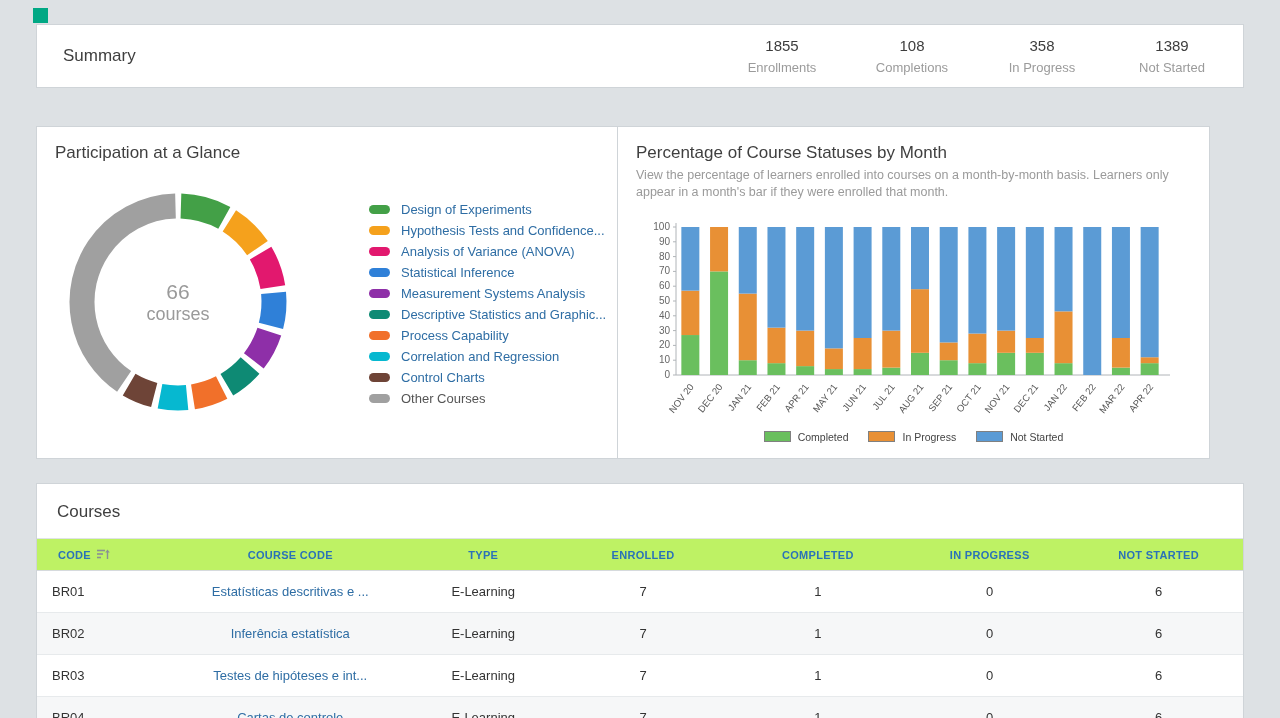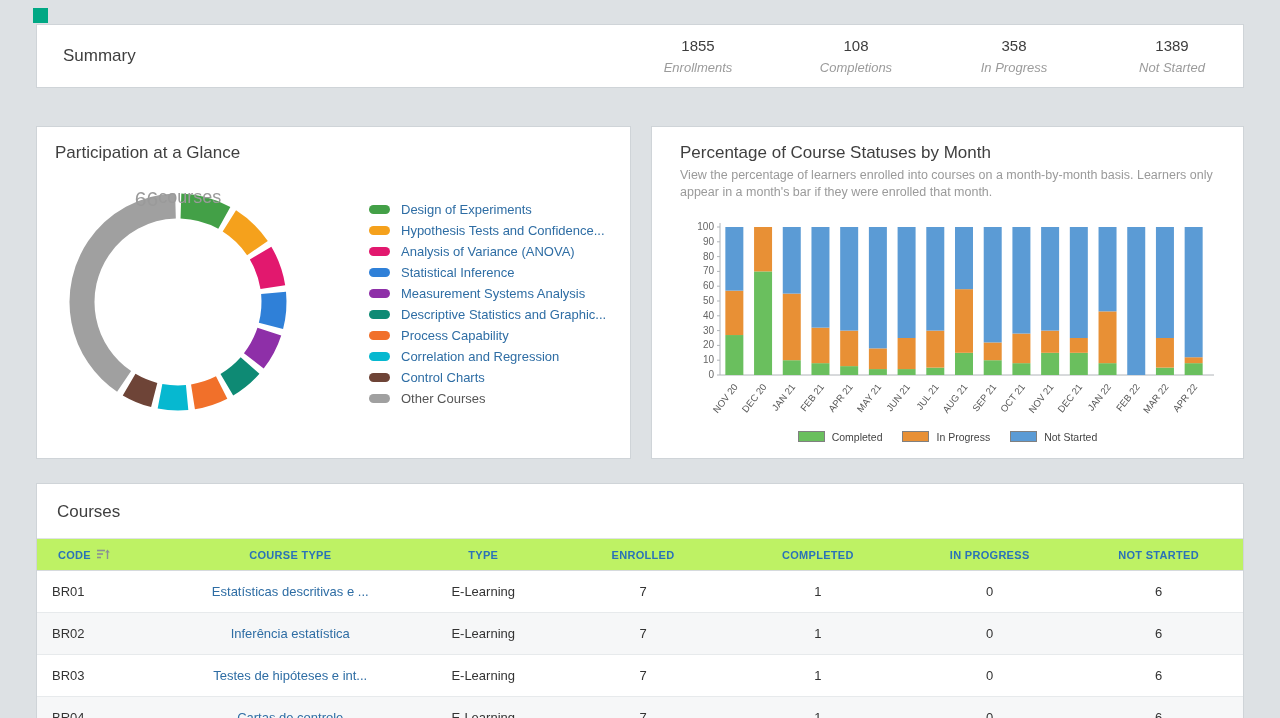--- a/index.html
+++ b/index.html
@@ -4,28 +4,28 @@
 <style>
   *{box-sizing:border-box;margin:0;padding:0}
   html,body{width:1280px;height:718px;overflow:hidden;}
   body{background:#dde1e4;font-family:"Liberation Sans",sans-serif;}
   .page{position:relative;width:1280px;height:718px;overflow:hidden;}
   .accent-square{position:absolute;left:33px;top:8px;width:15px;height:15px;background:#00a884;}
   .card{position:absolute;background:#fff;border:1px solid #cfd4d8;}
   .card-title{font-size:17px;font-weight:400;color:#3f3f3f;}
   .card-subtitle{font-size:12.5px;color:#9a9a9a;margin-top:4px;line-height:1.35;}
   .summary-card{left:36px;top:24px;width:1208px;height:64px;display:flex;align-items:center;justify-content:space-between;padding:0 26px;}
-  .summary-stats{display:flex;gap:84px;margin-right:8px;}
+  .summary-stats{display:flex;gap:56px;margin-right:8px;}
   .stat{text-align:center;min-width:74px;}
   .stat-value{font-size:15px;color:#3d3d3d;margin-bottom:6px;}
-  .stat-label{font-size:13px;color:#9b9b9b;font-style:italic;}
+  .stat-label{font-size:13px;color:#9b9b9b;}
   .glance-card{left:36px;top:126px;width:595px;height:333px;padding:16px 18px;}
-  .statuses-card{left:651px;top:126px;width:593px;height:333px;padding:16px 28px;}
+  .statuses-card{left:617px;top:126px;width:593px;height:333px;padding:16px 18px;}
   .donut-wrap{position:absolute;left:26px;top:60px;width:230px;height:230px;}
-  .donut-center{position:absolute;inset:0;display:flex;flex-direction:row;align-items:flex-start;justify-content:center;color:#9a9a9a;pointer-events:none;}
+  .donut-center{position:absolute;inset:0;display:flex;flex-direction:column;align-items:center;justify-content:center;color:#9a9a9a;pointer-events:none;}
   .donut-center .val{font-size:21px;}
   .donut-center .lab{font-size:18px;}
   .donut-legend{position:absolute;left:332px;top:72px;list-style:none;}
   .donut-legend li{display:flex;align-items:center;gap:11px;height:21px;}
   .lg-swatch{width:21px;height:9px;border-radius:5px;flex:0 0 auto;}
   .lg-label{font-size:13px;color:#2e6da4;}
   .lg-label.muted{color:#555;}
   .bars-wrap{margin-top:14px;margin-left:0;}
   .tick-label{font-size:10px;fill:#666;}
   .x-label{font-size:9.5px;fill:#555;}
@@ -256,21 +256,21 @@
           <span>CODE</span>
           <svg width="13" height="11" viewBox="0 0 13 11">
             <line x1="0" y1="1.5" x2="8" y2="1.5" stroke="#8a8f94" stroke-width="1.6"></line>
             <line x1="0" y1="5" x2="6" y2="5" stroke="#8a8f94" stroke-width="1.6"></line>
             <line x1="0" y1="8.5" x2="4" y2="8.5" stroke="#8a8f94" stroke-width="1.6"></line>
             <line x1="10.5" y1="3" x2="10.5" y2="10" stroke="#8a8f94" stroke-width="1.4"></line>
             <polygon points="8.2,3.6 12.8,3.6 10.5,0.4" fill="#8a8f94"></polygon>
           </svg>
         </div>
         <div class="th">
-          <span>COURSE TYPE</span>
+          <span>COURSE CODE</span>
         </div>
         <div class="th">
           <span>TYPE</span>
         </div>
         <div class="th">
           <span>ENROLLED</span>
         </div>
         <div class="th">
           <span>COMPLETED</span>
         </div>

